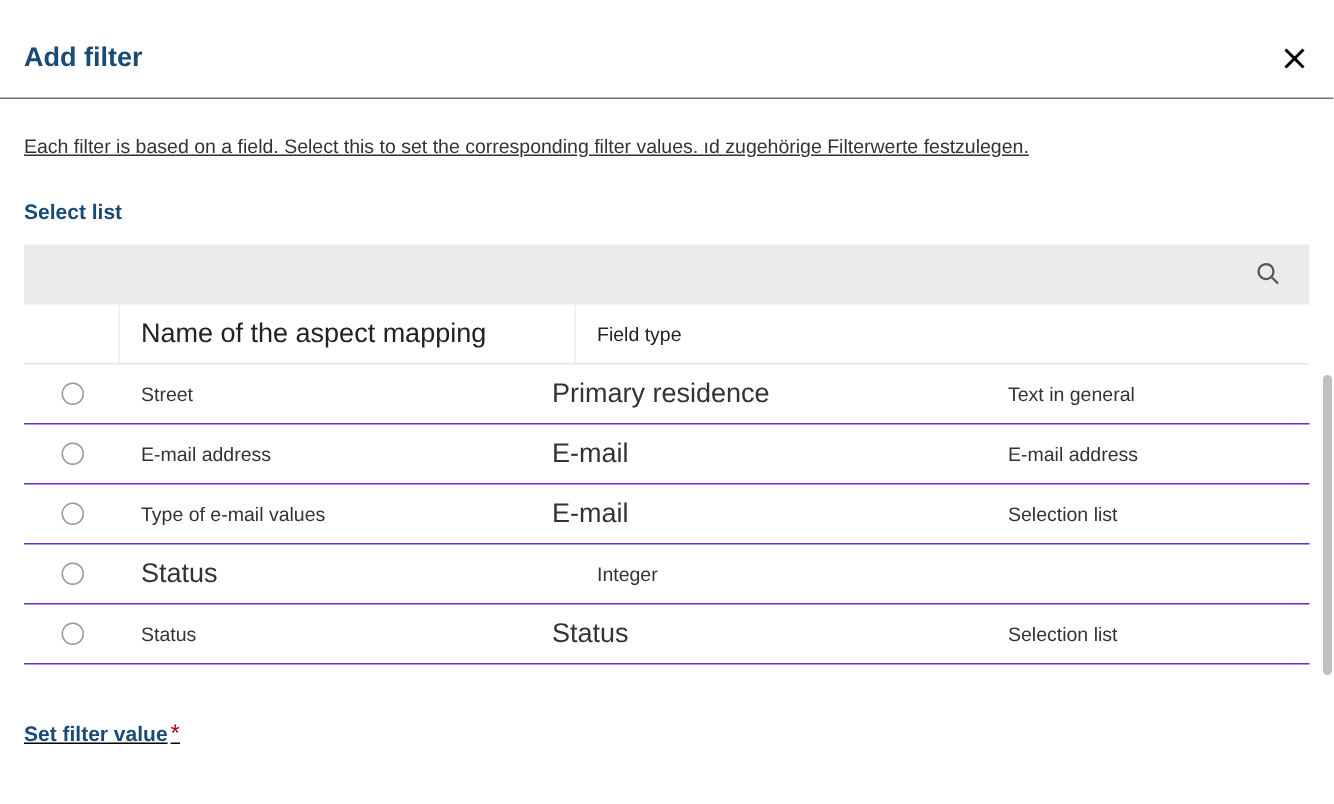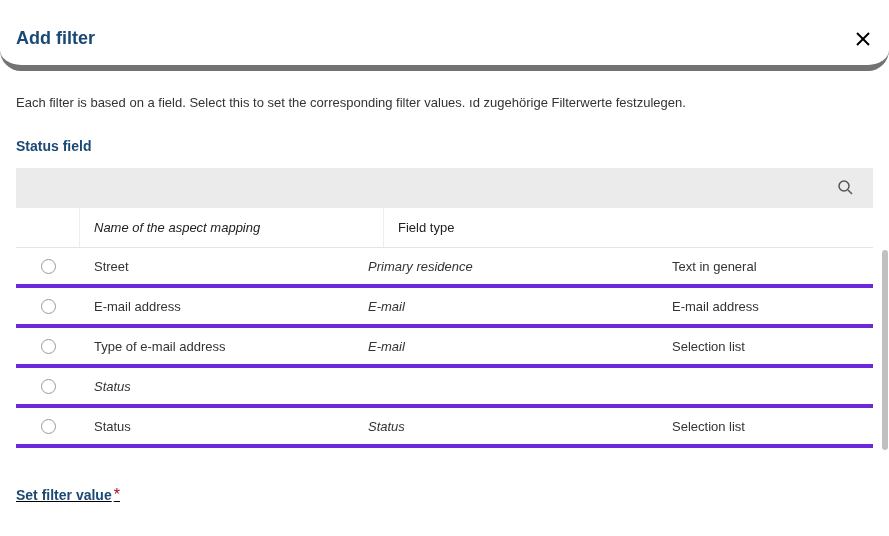--- a/index.html
+++ b/index.html
@@ -13,22 +13,21 @@
       width: 889px;
       height: 536px;
       overflow: hidden;
       position: relative;
     }
     .dialog-header {
       display: flex;
       justify-content: space-between;
       align-items: center;
       padding: 28px 16px 16px 16px;
-      border-bottom: 6px solid #737373;
-      border-radius: 21px;
+      border-bottom: 1px solid #737373;
     }
     .dialog-title {
       color: #1a4975;
       font-size: 18px;
       font-weight: 600;
     }
     .close-icon {
       cursor: pointer;
       width: 20px;
       height: 20px;
@@ -41,20 +40,21 @@
       height: 16px;
     }
     .content {
       padding: 16px 16px 0 16px;
     }
     .description {
       color: #333;
       font-size: 13px;
       margin-bottom: 28px;
       margin-top: 8px;
+      text-decoration: underline;
     }
     .section-label {
       color: #1a4975;
       font-size: 14px;
       font-weight: 600;
       margin-bottom: 14px;
     }
     .search-bar {
       width: 100%;
       height: 40px;
@@ -111,27 +111,26 @@
       color: #333;
       height: 100%;
       display: flex;
       align-items: center;
       border-right: 1px solid #eee;
     }
     .col-aspect {
       width: 304px;
       flex-shrink: 0;
       padding: 14px 14px;
-      font-size: 13px;
-      color: #333;
-      height: 100%;
-      display: flex;
-      align-items: center;
-      border-right: 1px solid #eee;
-      font-style: italic;
+      font-size: 18px;
+      color: #333;
+      height: 100%;
+      display: flex;
+      align-items: center;
+      border-right: 1px solid #eee;
     }
     .col-type {
       flex: 1;
       padding: 12px 14px;
       font-size: 13px;
       color: #333;
       height: 100%;
       display: flex;
       align-items: center;
     }
@@ -141,21 +140,21 @@
       font-weight: 500;
       color: #222;
     }
     .table-header .col-radio {
       border-right: 1px solid #eee;
     }
     .table-row {
       display: flex;
       align-items: flex-end;
       height: 40px;
-      border-bottom: 4px solid #6d28d9;
+      border-bottom: 1px solid #6d28d9;
     }
     .table-row .col-radio,
     .table-row .col-fieldname,
     .table-row .col-aspect {
       border-right: none;
     }
     .radio {
       appearance: none;
       width: 15px;
       height: 15px;
@@ -197,21 +196,21 @@
     <svg viewBox="0 0 16 16">
         <line x1="2" y1="2" x2="14" y2="14" stroke="#000" stroke-width="2"></line>
         <line x1="14" y1="2" x2="2" y2="14" stroke="#000" stroke-width="2"></line>
       </svg>
   </div>
 </div>
 
 <div class="content">
   <div class="description">Each filter is based on a field. Select this to set the corresponding filter values. ıd zugehörige Filterwerte festzulegen.</div>
 
-  <div class="section-label">Status field</div>
+  <div class="section-label">Select list</div>
 
   <div class="search-bar">
     <input type="text" class="search-input" placeholder="" style="">
     <div class="search-icon">
       <svg viewBox="0 0 16 16">
           <circle cx="7" cy="7" r="5" stroke-width="1.5"></circle>
           <line x1="11" y1="11" x2="15" y2="15" stroke-width="1.5" stroke="#555"></line>
         </svg>
     </div>
   </div>
@@ -238,30 +237,31 @@
         </div>
       <div class="col-fieldname">E-mail address</div>
       <div class="col-aspect">E-mail</div>
       <div class="col-type">E-mail address</div>
     </div>
 
     <div class="table-row">
       <div class="col-radio">
           <input type="radio" class="radio" name="field" style="">
         </div>
-      <div class="col-fieldname">Type of e-mail address</div>
+      <div class="col-fieldname">Type of e-mail values</div>
       <div class="col-aspect">E-mail</div>
       <div class="col-type">Selection list</div>
     </div>
 
     <div class="table-row">
       <div class="col-radio">
           <input type="radio" class="radio" name="field" style="">
         </div>
       <div class="col-aspect">Status</div>
+      <div class="col-type">Integer</div>
     </div>
 
     <div class="table-row">
       <div class="col-radio">
           <input type="radio" class="radio" name="field" style="">
         </div>
       <div class="col-fieldname">Status</div>
       <div class="col-aspect">Status</div>
       <div class="col-type">Selection list</div>
     </div>

